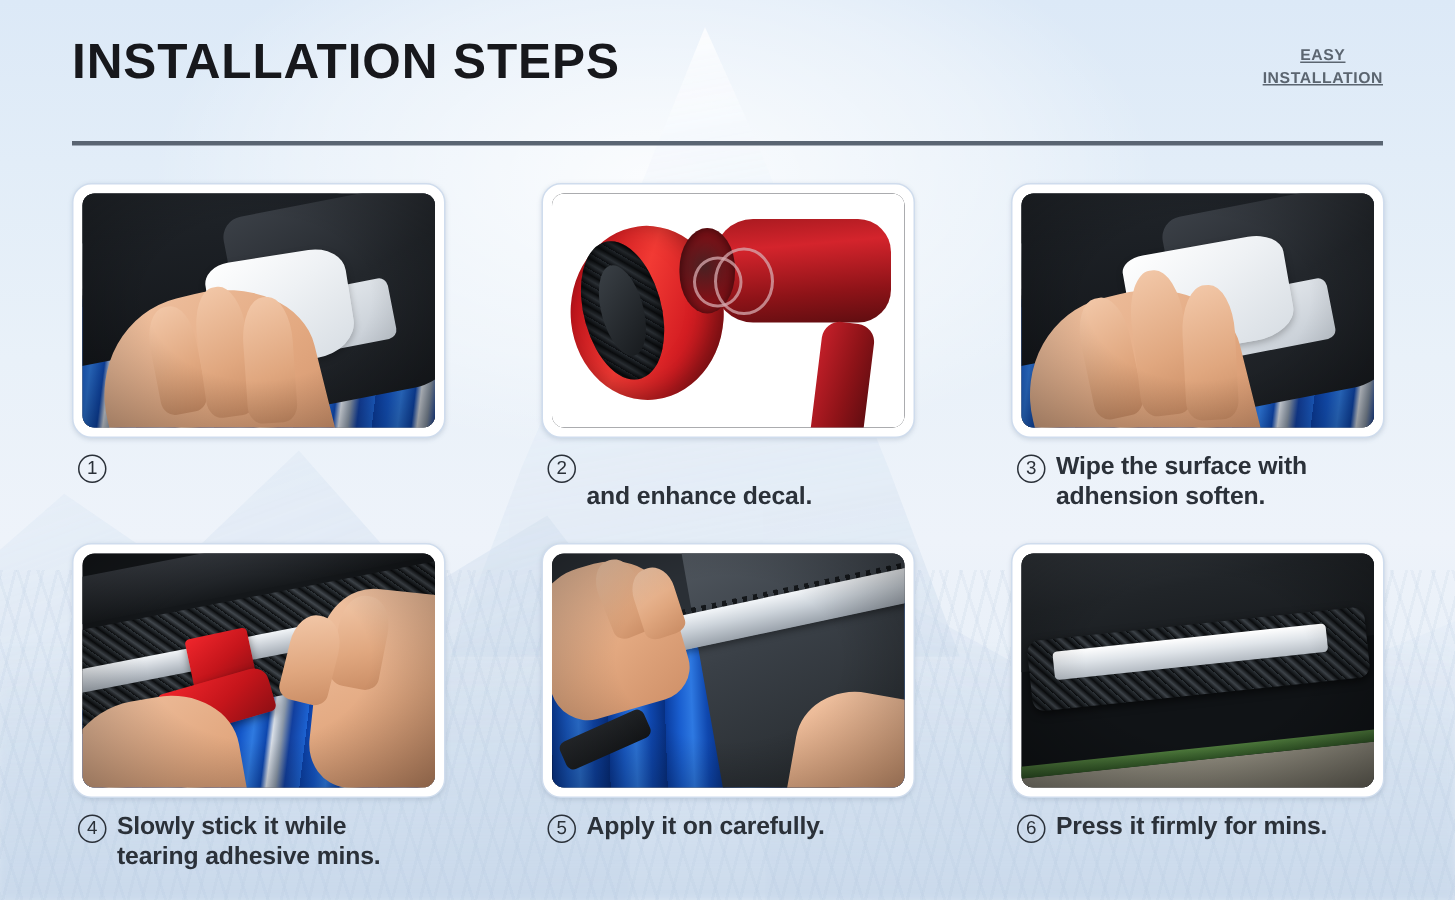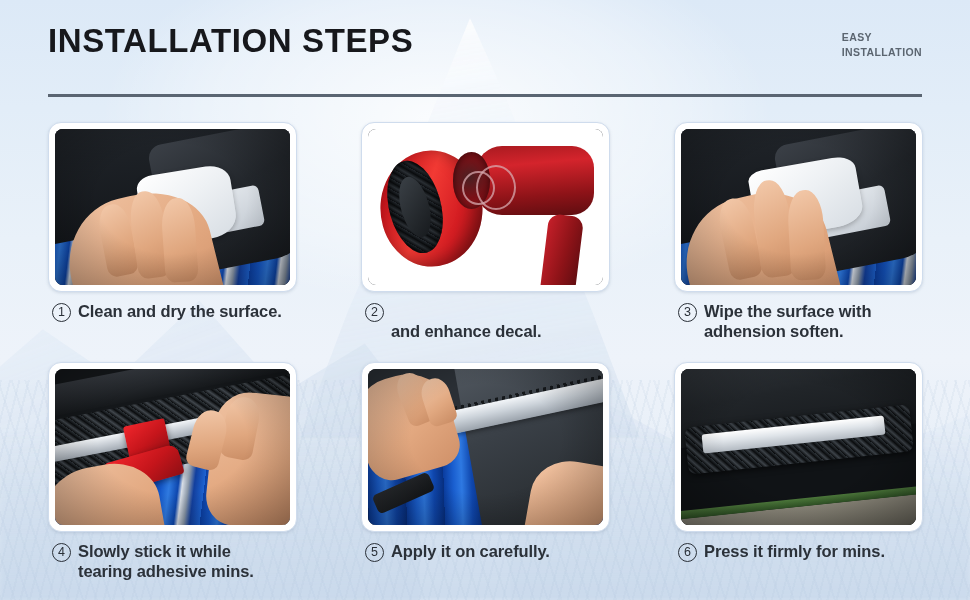--- a/index.html
+++ b/index.html
@@ -86,26 +86,27 @@
     font-size: 33px;
     font-weight: bold;
     letter-spacing: 0.6px;
     color: #17181c;
     font-family: "Liberation Sans", sans-serif;
   }
 
   .tagline {
     position: absolute;
     right: 48px; top: 30px;
-    text-align: left;
+    text-align: center;
     font-size: 10.5px;
     font-weight: bold;
     line-height: 1.45;
     letter-spacing: 0.4px;
     color: #5b6570;
+    text-decoration: underline;
   }
 
   .divider {
     position: absolute;
     left: 48px; top: 94px;
     width: 874px; height: 3px;
     background: #5a6572;
   }
 
   
@@ -421,23 +422,20 @@
             <div class="hand hand-palm"></div>
             <div class="finger" style="left:20%; top:48%; width:13%; height:46%; transform:rotate(-11deg);"></div>
             <div class="finger" style="left:33%; top:40%; width:14%; height:56%; transform:rotate(-8deg);"></div>
             <div class="finger" style="left:46%; top:44%; width:14%; height:54%; transform:rotate(-4deg);"></div>
             <div class="sill-vign"></div>
           </div>
         </div>
       </div>
       <div class="caption">
         <div class="step-num">1</div>
-        <div class="caption-text">
-          <span>Clean and dry the surface.</span>
-        </div>
       </div>
     </div>
 
     <div class="step-card">
       <div class="photo-frame">
         <div class="photo">
           <div class="studio-scene">
             <div class="tape-roll-outer"></div>
             <div class="tape-roll-inner"></div>
             <div class="tape-core-hole"></div>

